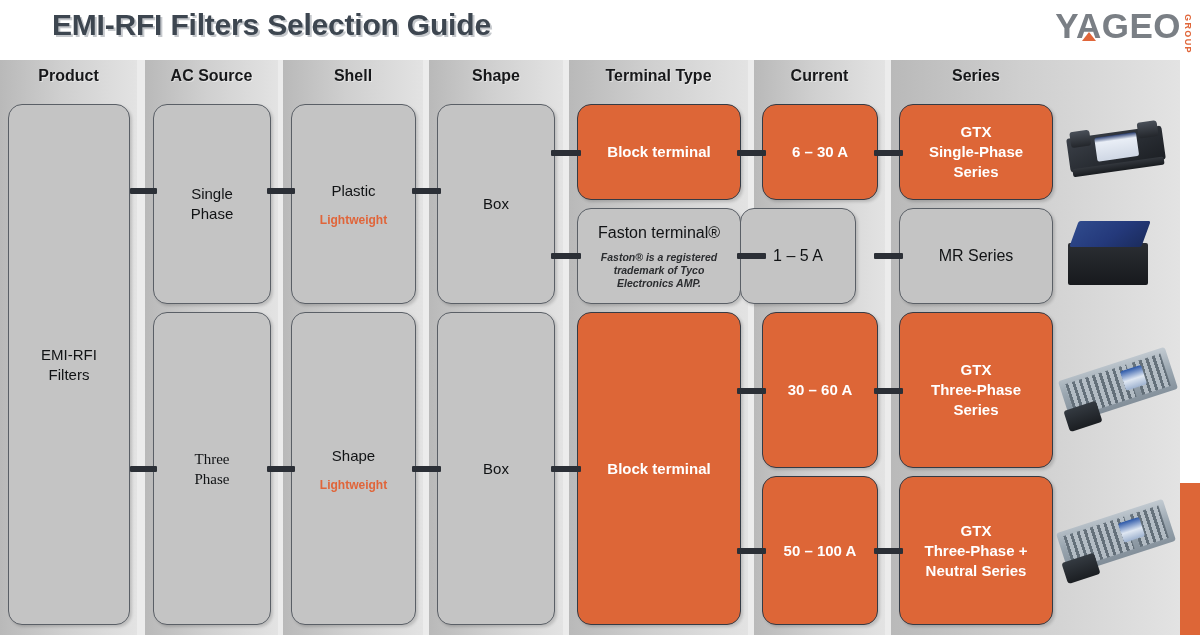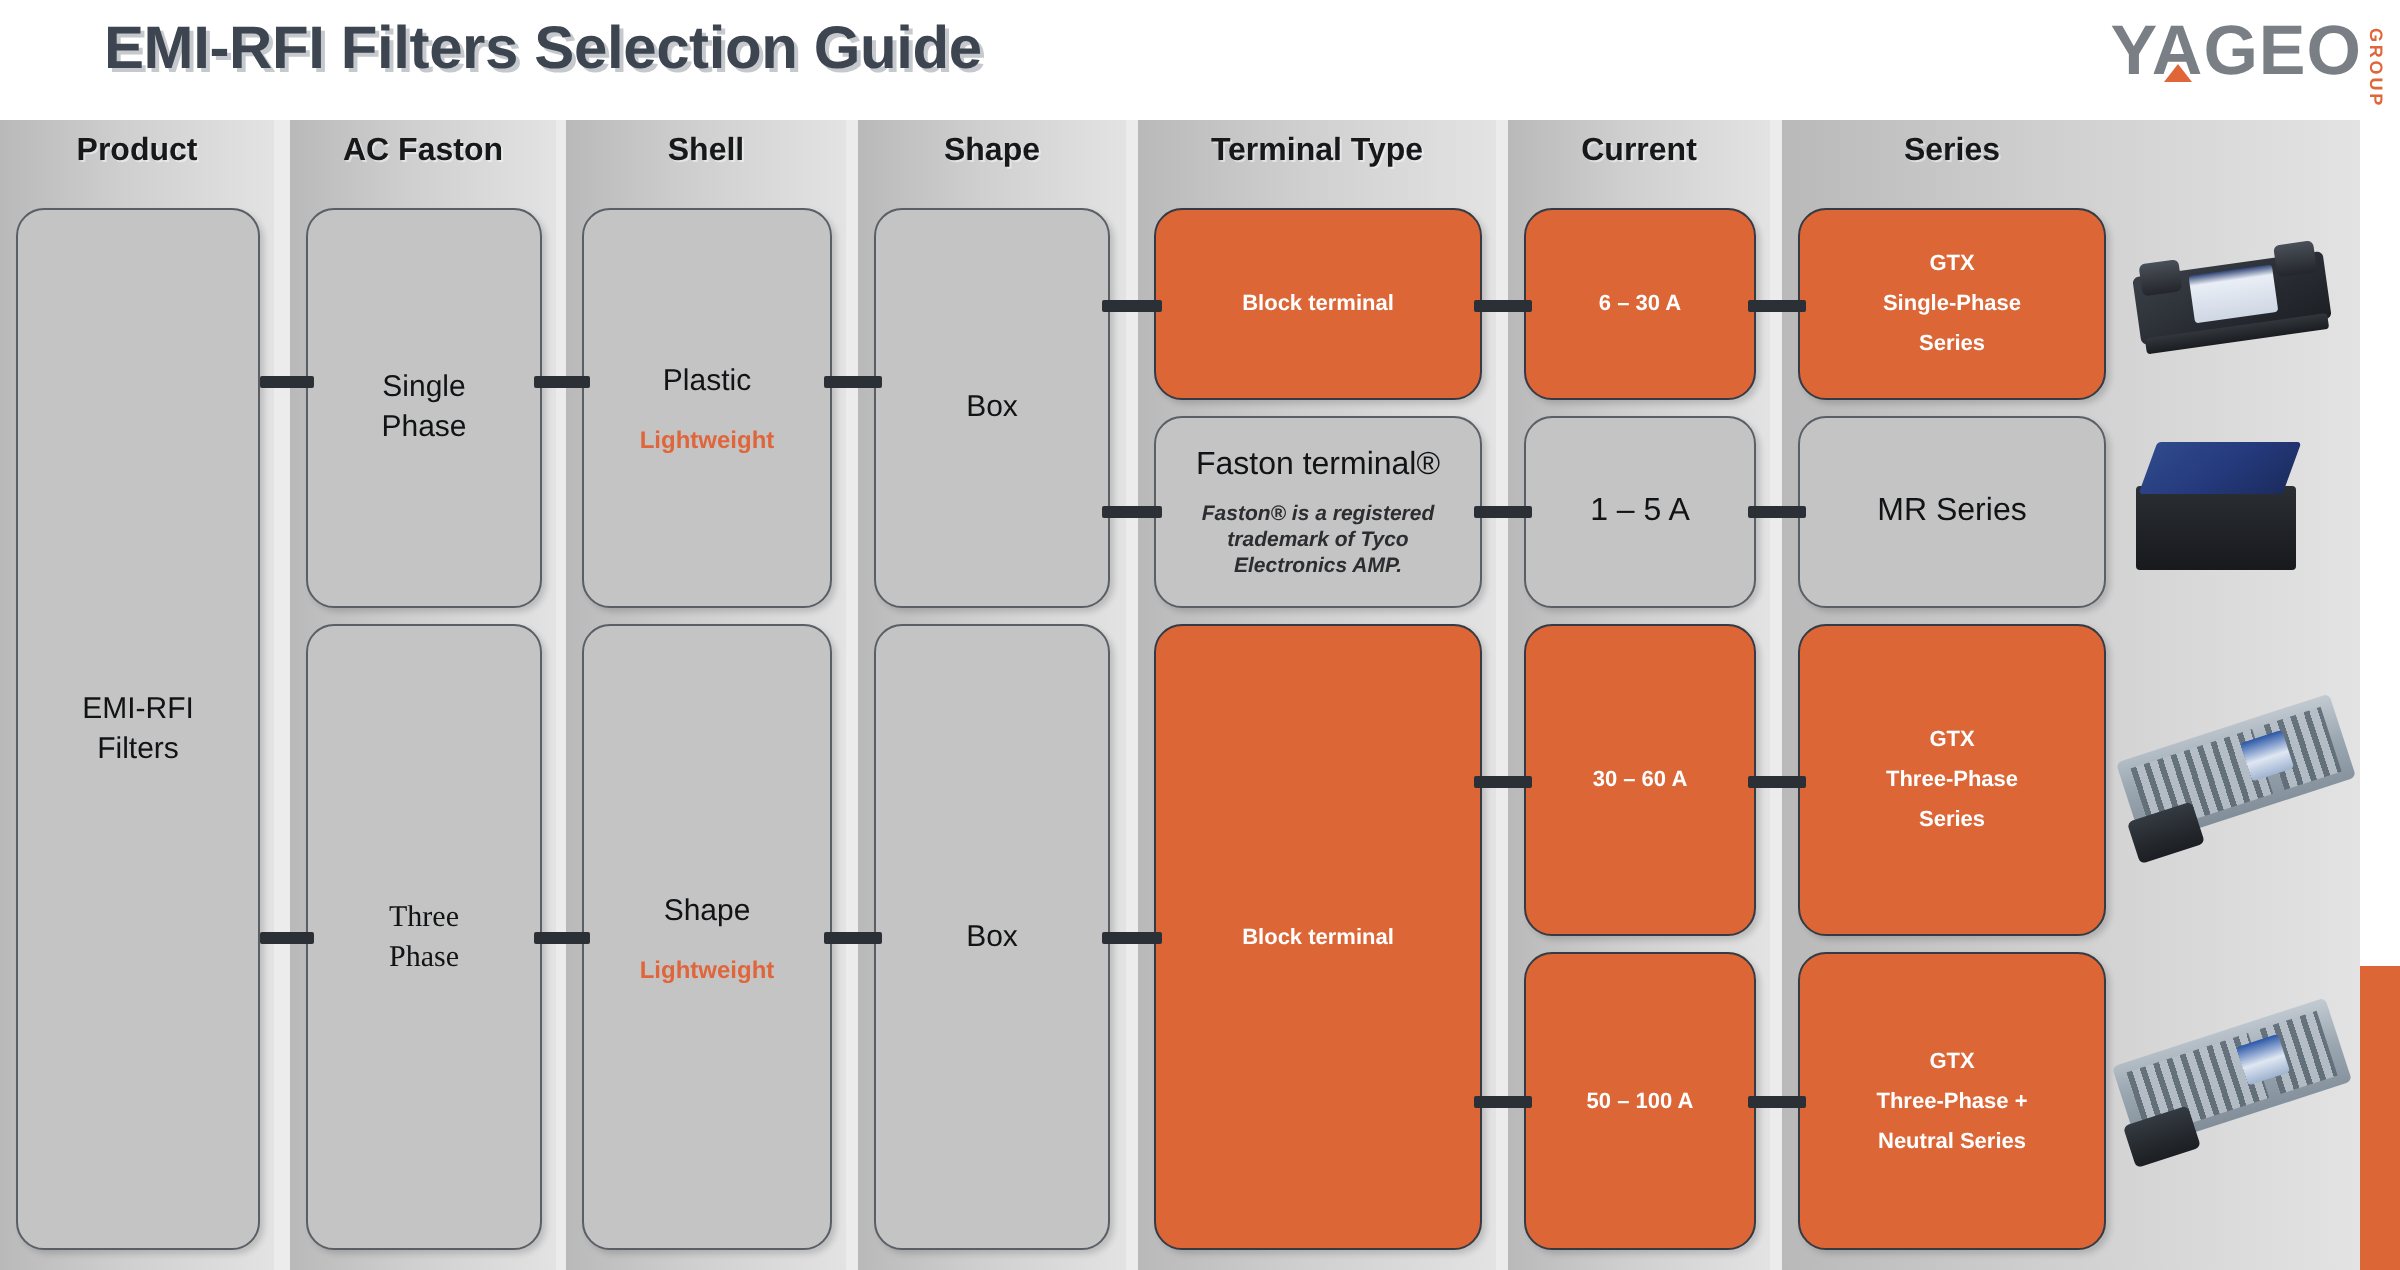--- a/index.html
+++ b/index.html
@@ -112,21 +112,21 @@
   }
   .cell.gray {
     background: #c4c4c4;
     color: #111315;
     font-size: 15px;
     border-color: #5a5f66;
   }
   .cell.orange {
     background: #dd6637;
     color: #ffffff;
-    font-size: 11px;
+    font-size: 15px;
     font-weight: bold;
     border-color: #343b45;
   }
   .cell .line { line-height: 20px; }
   .lw {
     color: #e0653a;
     font-weight: bold;
     font-size: 12px;
     margin-top: 12px;
   }
@@ -242,21 +242,21 @@
     <div id="logo-tri"></div>
     <div id="logo-group">GROUP</div>
   </div>
 
   <div id="panel">
 
     <div class="col" style="left:0px;width:137px;">
       <div class="col-head">Product</div>
     </div>
     <div class="col" style="left:145px;width:133px;">
-      <div class="col-head">AC Faston</div>
+      <div class="col-head">AC Source</div>
     </div>
     <div class="col" style="left:283px;width:140px;">
       <div class="col-head">Shell</div>
     </div>
     <div class="col" style="left:429px;width:134px;">
       <div class="col-head">Shape</div>
     </div>
     <div class="col" style="left:569px;width:179px;">
       <div class="col-head">Terminal Type</div>
     </div>
@@ -307,21 +307,21 @@
         <span>of Tyco Electronics AMP.</span>
       </div>
     </div>
     <div class="cell orange" style="left:577px;top:252px;width:164px;height:313px;">
       <div class="line">Block terminal</div>
     </div>
 
     <div class="cell orange" style="left:762px;top:44px;width:116px;height:96px;">
       <div class="line">6 – 30 A</div>
     </div>
-    <div class="cell gray" style="left:762px;top:148px;width:116px;height:96px;">
+    <div class="cell gray" style="left:740px;top:148px;width:116px;height:96px;">
       <div class="line big">1 – 5 A</div>
     </div>
     <div class="cell orange" style="left:762px;top:252px;width:116px;height:156px;">
       <div class="line">30 – 60 A</div>
     </div>
     <div class="cell orange" style="left:762px;top:416px;width:116px;height:149px;">
       <div class="line">50 – 100 A</div>
     </div>
 
     <div class="cell orange" style="left:899px;top:44px;width:154px;height:96px;">

